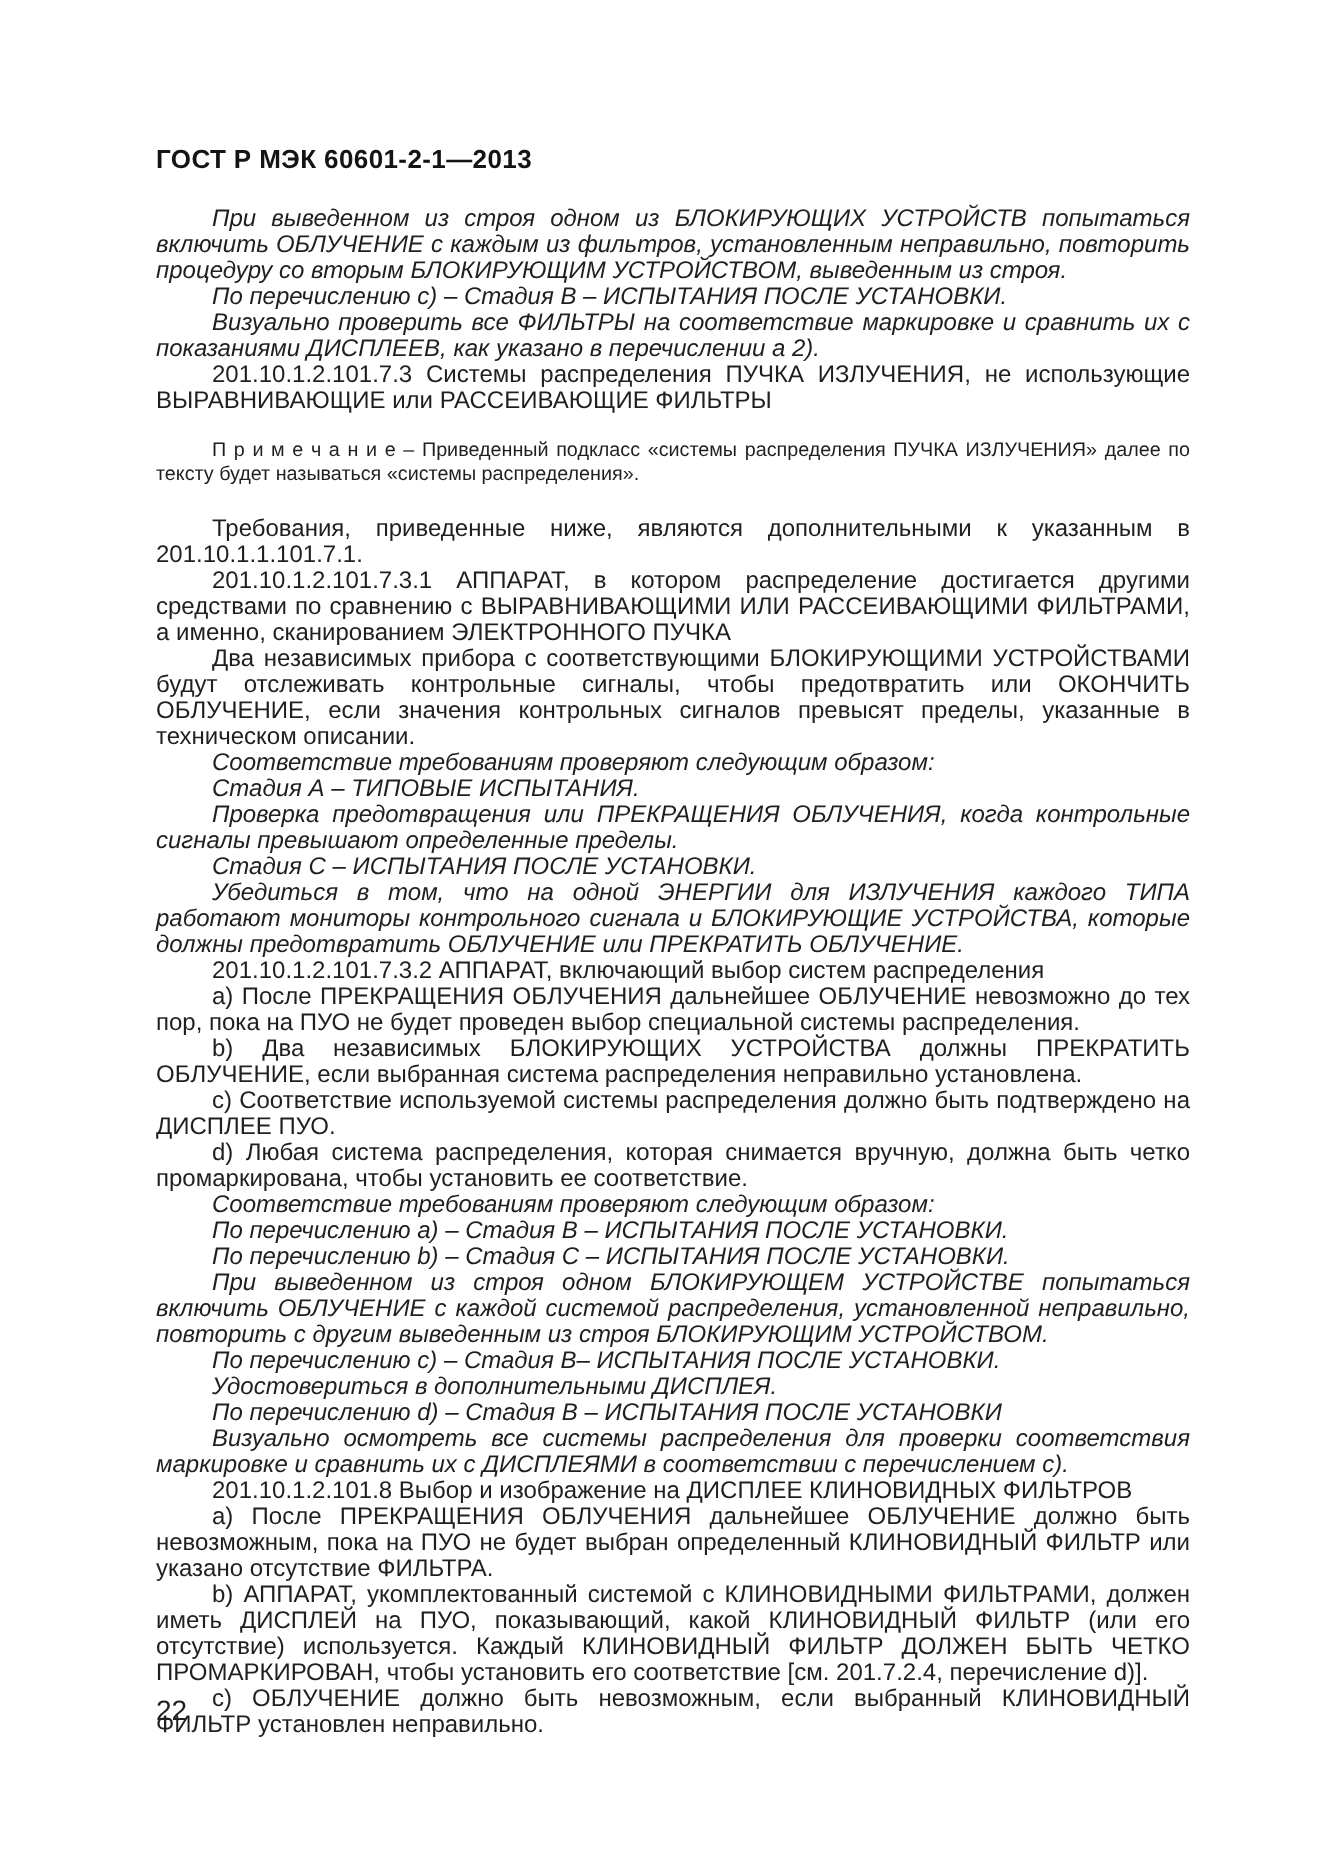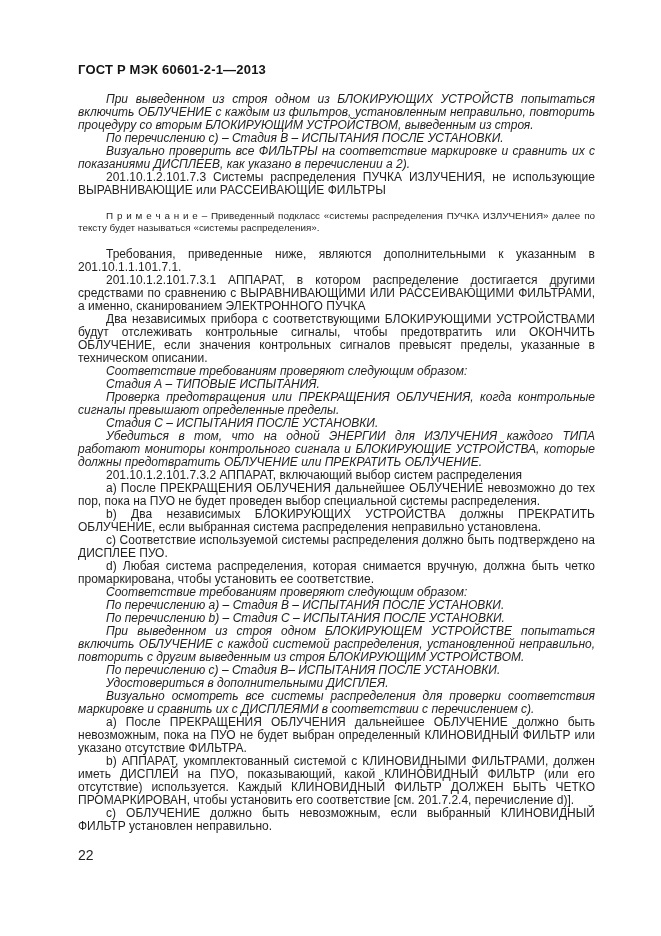--- a/index.html
+++ b/index.html
@@ -18,21 +18,21 @@
   }
   .content {
     position: absolute;
     left: 78px;
     top: 62px;
     width: 517px;
   }
   .doc-header {
     font-size: 13px;
     font-weight: bold;
-    margin: 0 0 16px 0;
+    margin: 10px 0 16px 0;
     letter-spacing: 0.2px;
     color: #141414;
   }
   .p {
     margin: 0;
     font-size: 12px;
     line-height: 13px;
     text-align: justify;
     text-indent: 28px;
   }
@@ -76,20 +76,22 @@
     <p class="p">a) После ПРЕКРАЩЕНИЯ ОБЛУЧЕНИЯ дальнейшее ОБЛУЧЕНИЕ невозможно до тех пор, пока на ПУО не будет проведен выбор специальной системы распределения.</p>
     <p class="p">b) Два независимых БЛОКИРУЮЩИХ УСТРОЙСТВА должны ПРЕКРАТИТЬ ОБЛУЧЕНИЕ, если выбранная система распределения неправильно установлена.</p>
     <p class="p">c) Соответствие используемой системы распределения должно быть подтверждено на ДИСПЛЕЕ ПУО.</p>
     <p class="p">d) Любая система распределения, которая снимается вручную, должна быть четко промаркирована, чтобы установить ее соответствие.</p>
     <p class="p it">Соответствие требованиям проверяют следующим образом:</p>
     <p class="p it">По перечислению a) – Стадия В – ИСПЫТАНИЯ ПОСЛЕ УСТАНОВКИ.</p>
     <p class="p it">По перечислению b) – Стадия С – ИСПЫТАНИЯ ПОСЛЕ УСТАНОВКИ.</p>
     <p class="p it">При выведенном из строя одном БЛОКИРУЮЩЕМ УСТРОЙСТВЕ попытаться включить ОБЛУЧЕНИЕ с каждой системой распределения, установленной неправильно, повторить с другим выведенным из строя БЛОКИРУЮЩИМ УСТРОЙСТВОМ.</p>
     <p class="p it">По перечислению с) – Стадия В– ИСПЫТАНИЯ ПОСЛЕ УСТАНОВКИ.</p>
     <p class="p it">Удостовериться в дополнительными ДИСПЛЕЯ.</p>
+    <p class="p it">По перечислению d) – Стадия В – ИСПЫТАНИЯ ПОСЛЕ УСТАНОВКИ</p>
     <p class="p it">Визуально осмотреть все системы распределения для проверки соответствия маркировке и сравнить их с ДИСПЛЕЯМИ в соответствии с перечислением с).</p>
+    <p class="p">201.10.1.2.101.8 Выбор и изображение на ДИСПЛЕЕ КЛИНОВИДНЫХ ФИЛЬТРОВ</p>
     <p class="p">a) После ПРЕКРАЩЕНИЯ ОБЛУЧЕНИЯ дальнейшее ОБЛУЧЕНИЕ должно быть невозможным, пока на ПУО не будет выбран определенный КЛИНОВИДНЫЙ ФИЛЬТР или указано отсутствие ФИЛЬТРА.</p>
     <p class="p">b) АППАРАТ, укомплектованный системой с КЛИНОВИДНЫМИ ФИЛЬТРАМИ, должен иметь ДИСПЛЕЙ на ПУО, показывающий, какой КЛИНОВИДНЫЙ ФИЛЬТР (или его отсутствие) используется. Каждый КЛИНОВИДНЫЙ ФИЛЬТР ДОЛЖЕН БЫТЬ ЧЕТКО ПРОМАРКИРОВАН, чтобы установить его соответствие [см. 201.7.2.4, перечисление d)].</p>
     <p class="p">c) ОБЛУЧЕНИЕ должно быть невозможным, если выбранный КЛИНОВИДНЫЙ ФИЛЬТР установлен неправильно.</p>
   </div>
 
   <div class="page-number">22</div>
 </div>
 
 </body></html>

